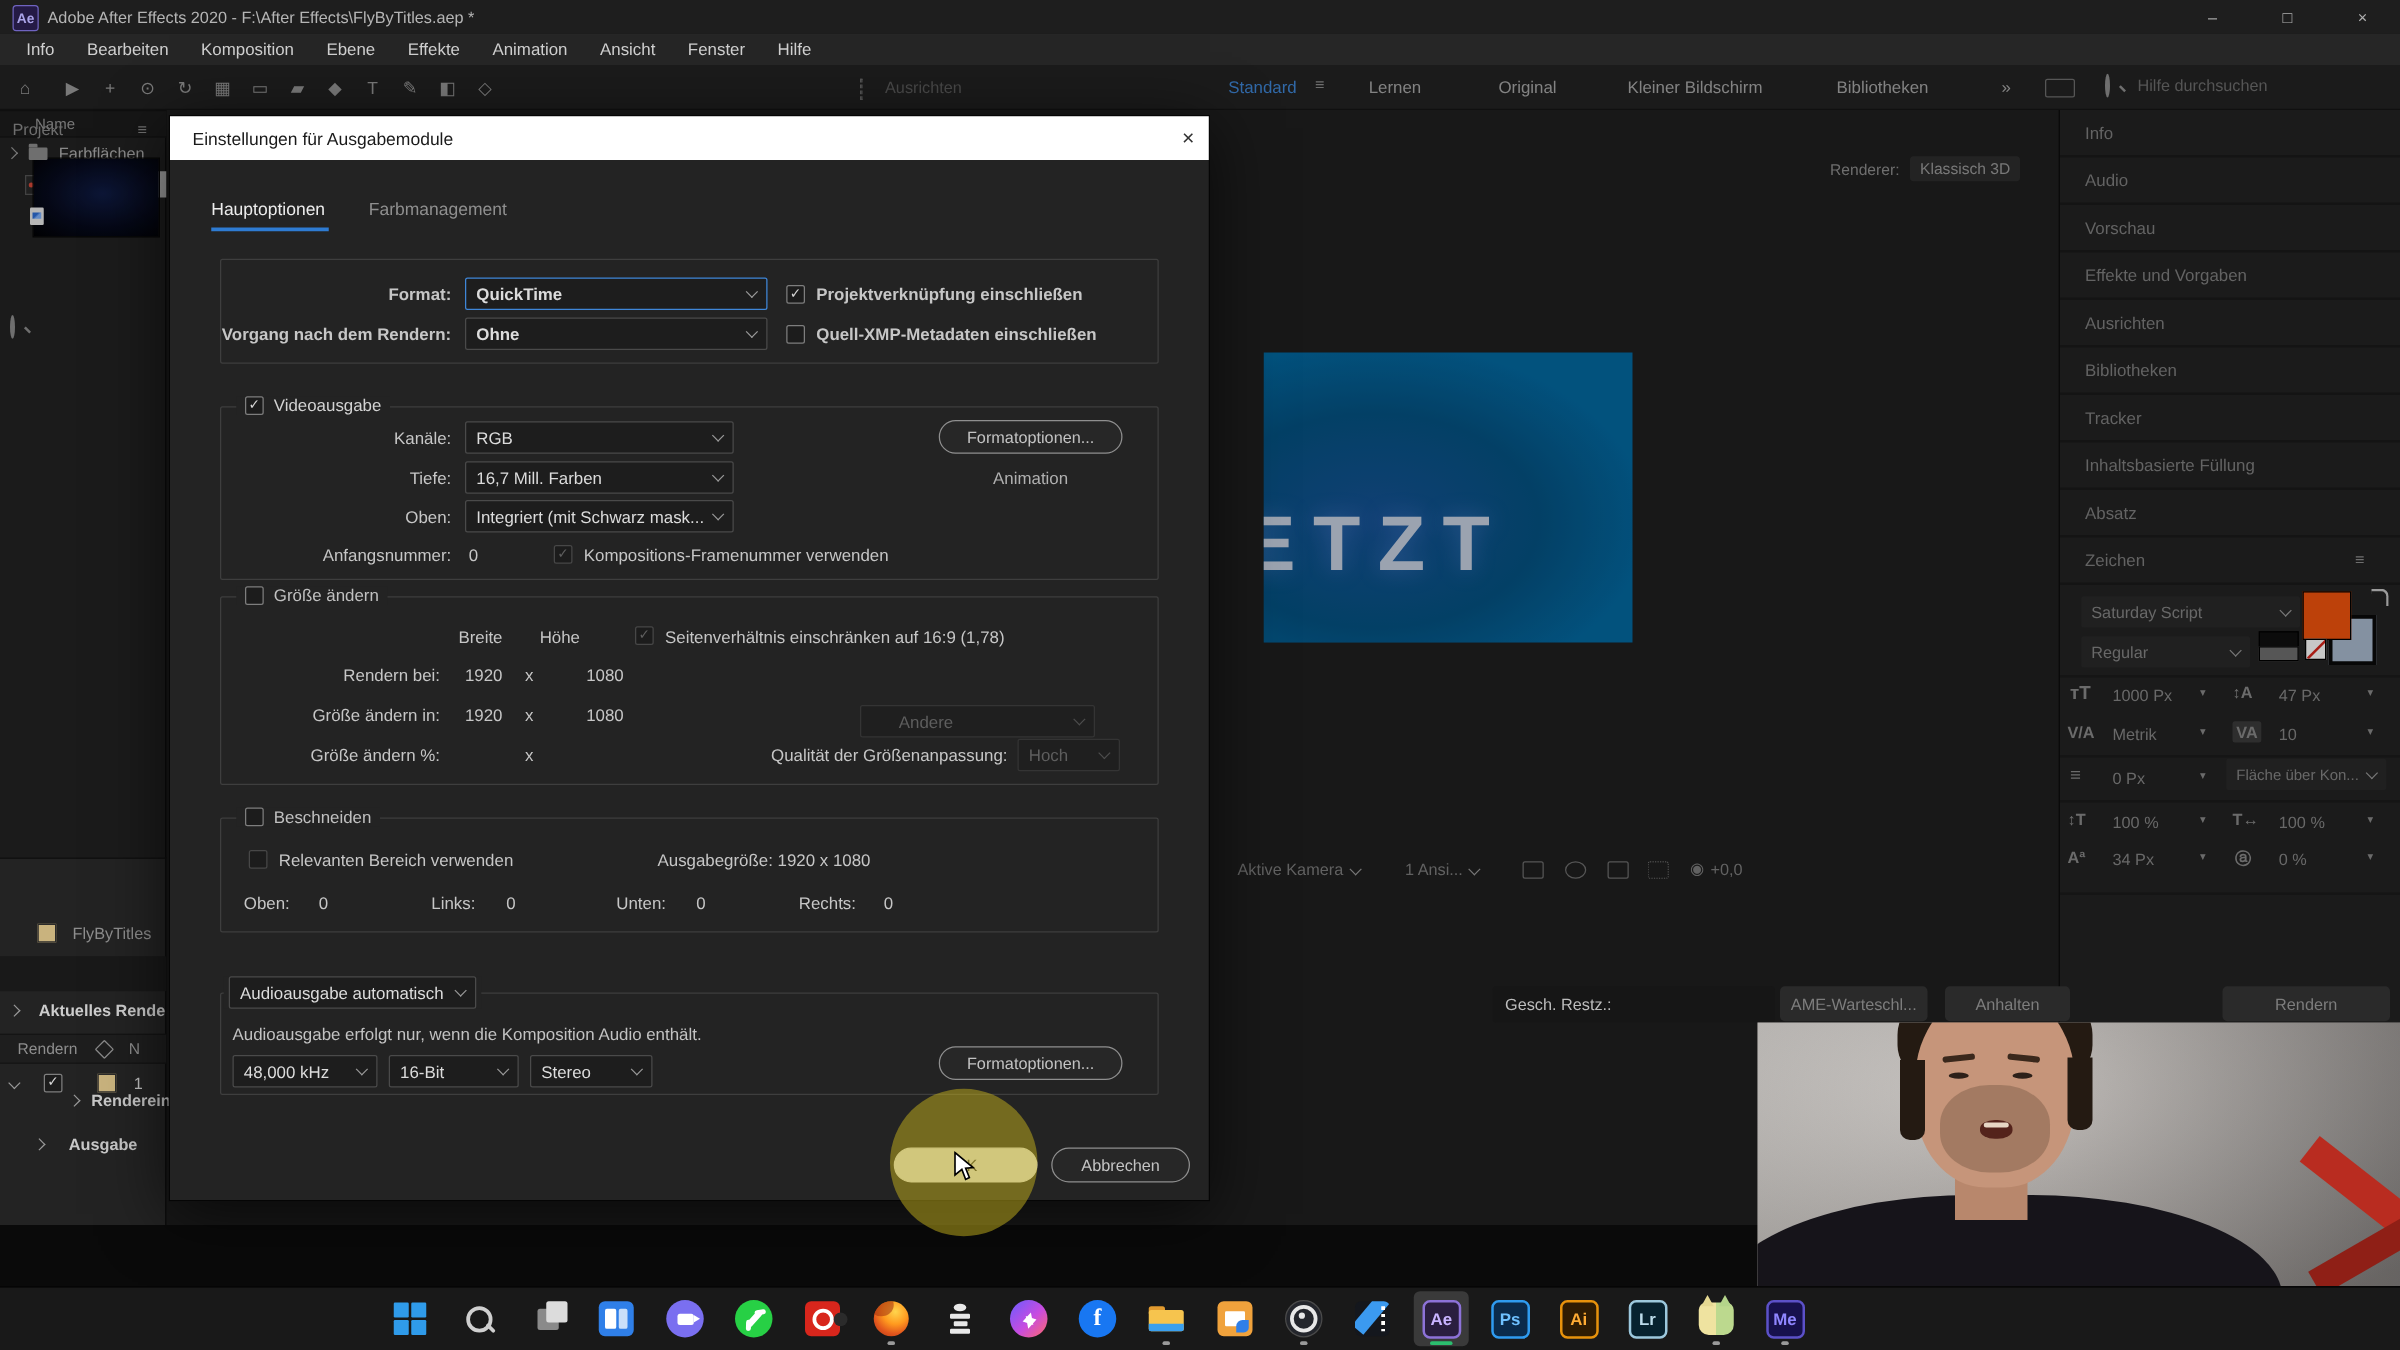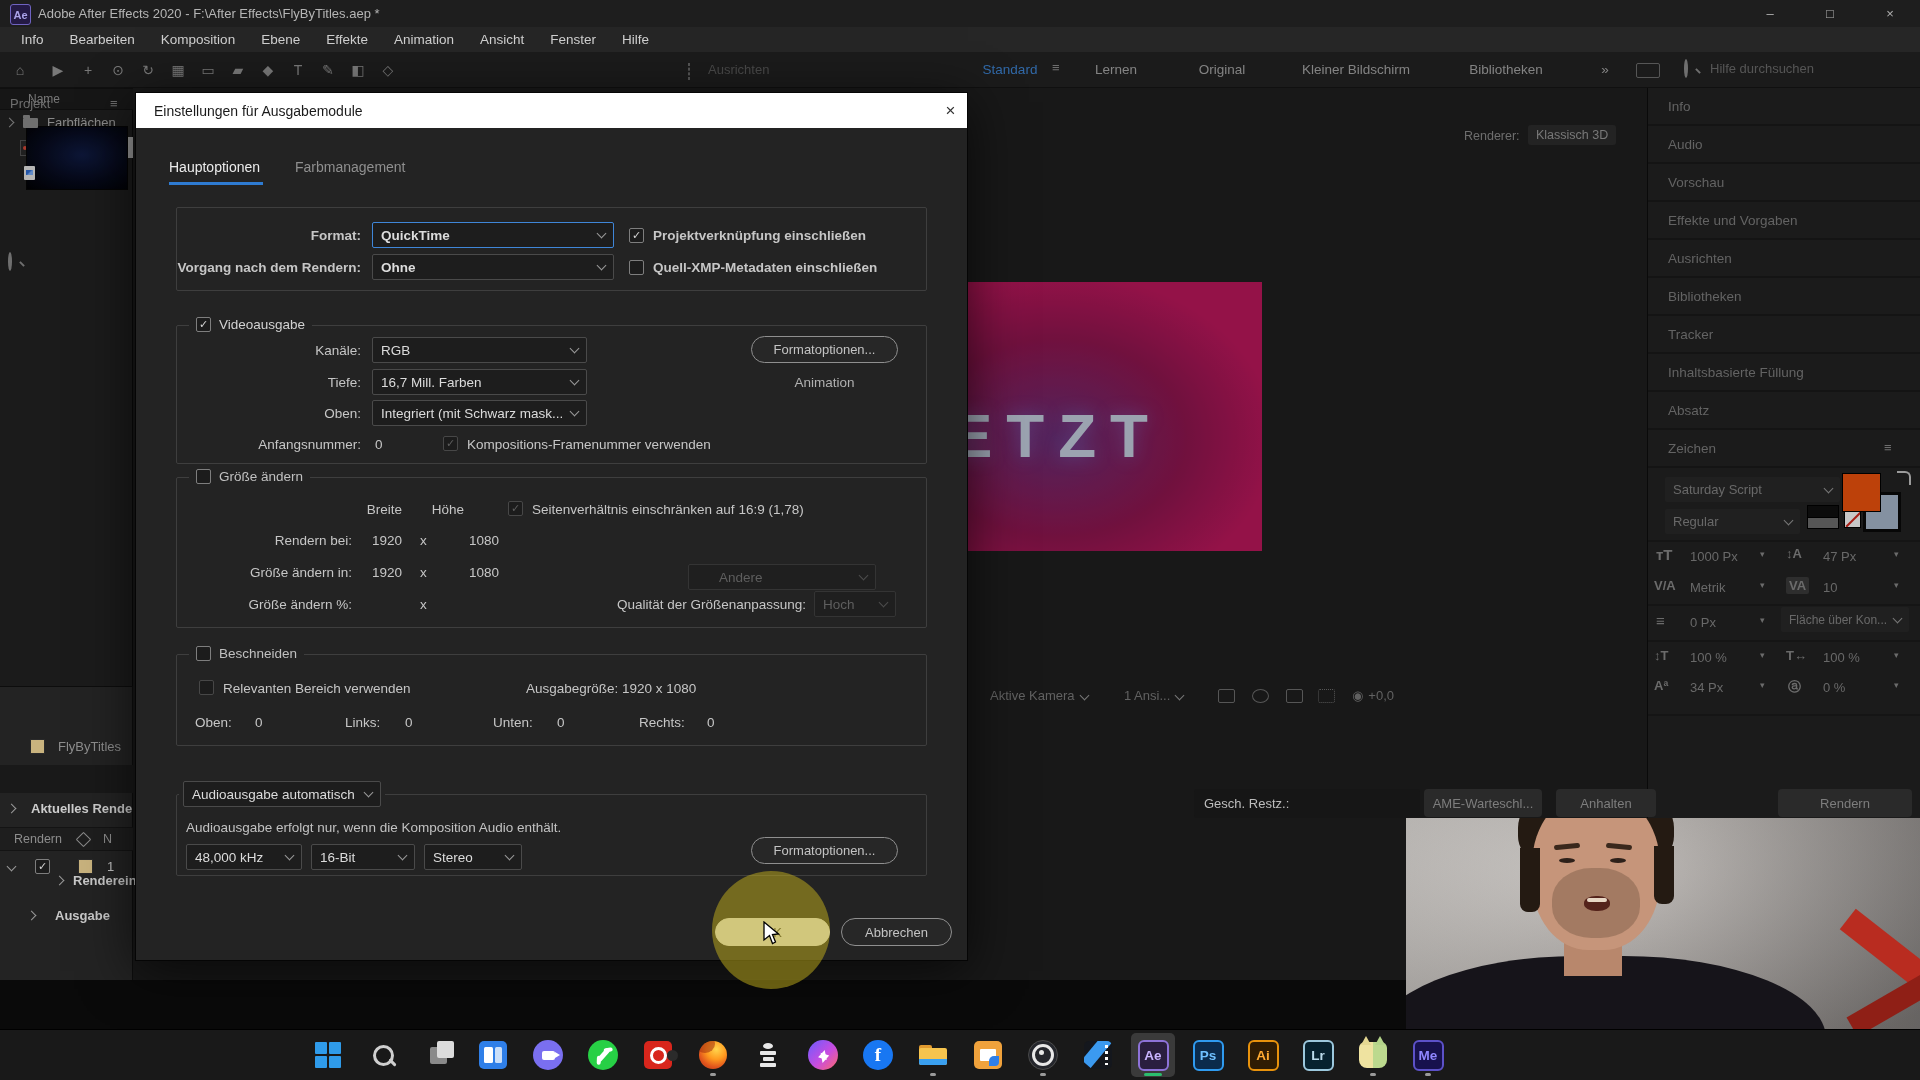--- a/index.html
+++ b/index.html
@@ -57,21 +57,21 @@
   .fileic::after{content:"";position:absolute;left:2px;top:4px;width:7px;height:5px;
      background:linear-gradient(135deg,#2f6fd8 40%,#7fb3ff 60%);}
   .compic{width:18px;height:14px;background:#2a2a2a;border:1px solid #555;display:flex;align-items:center;justify-content:center;gap:1px;}
   .compic i{width:4px;height:4px;border-radius:50%;display:block;}
   .swatch{width:13px;height:13px;background:#c9b37e;border:1px solid #2a2a2a;}
   .tagic{width:9px;height:9px;border:1.5px solid #8a8a8a;transform:rotate(45deg);border-radius:1px;}
   .chevR{width:6px;height:6px;border-right:1.5px solid #9a9a9a;border-bottom:1.5px solid #9a9a9a;transform:rotate(-45deg);}
   .chevD{width:6px;height:6px;border-right:1.5px solid #9a9a9a;border-bottom:1.5px solid #9a9a9a;transform:rotate(45deg);}
   
   .viewer{left:133px;top:88px;width:1514px;height:892px;background:#1f1f1f;}
-  .compimg{left:967px;top:282px;width:295px;height:269px;background:#be185d;overflow:hidden;}
+  .compimg{left:1011px;top:282px;width:295px;height:232px;background:#0369a1;overflow:hidden;}
   .compglow{position:absolute;inset:0;background:radial-gradient(ellipse at 30% 58%,rgba(38,64,140,0.55),rgba(10,16,40,0.25) 45%,transparent 75%);}
   .comptext{position:absolute;left:-16px;top:118px;font-size:62px;font-weight:bold;letter-spacing:14px;
      color:#c7d1e2;text-shadow:0 0 18px rgba(130,160,255,0.35);font-family:"Liberation Sans","DejaVu Sans",sans-serif;}
   .vbtn{position:absolute;background:#2a2a2a;border-radius:4px;display:flex;align-items:center;justify-content:center;
      color:#7d7d7d;font-size:13px;}
   .vicon{width:15px;height:12px;border:1.5px solid #6f6f6f;border-radius:2px;}
   
   .sidebar{left:1647px;top:88px;width:273px;height:892px;background:#232323;border-left:1px solid #0d0d0d;box-sizing:border-box;}
   .shead{position:absolute;left:0;width:273px;height:38px;display:flex;align-items:center;padding-left:20px;box-sizing:border-box;
      color:#7f7f7f;font-size:13.5px;border-bottom:2px solid #1a1a1a;}

